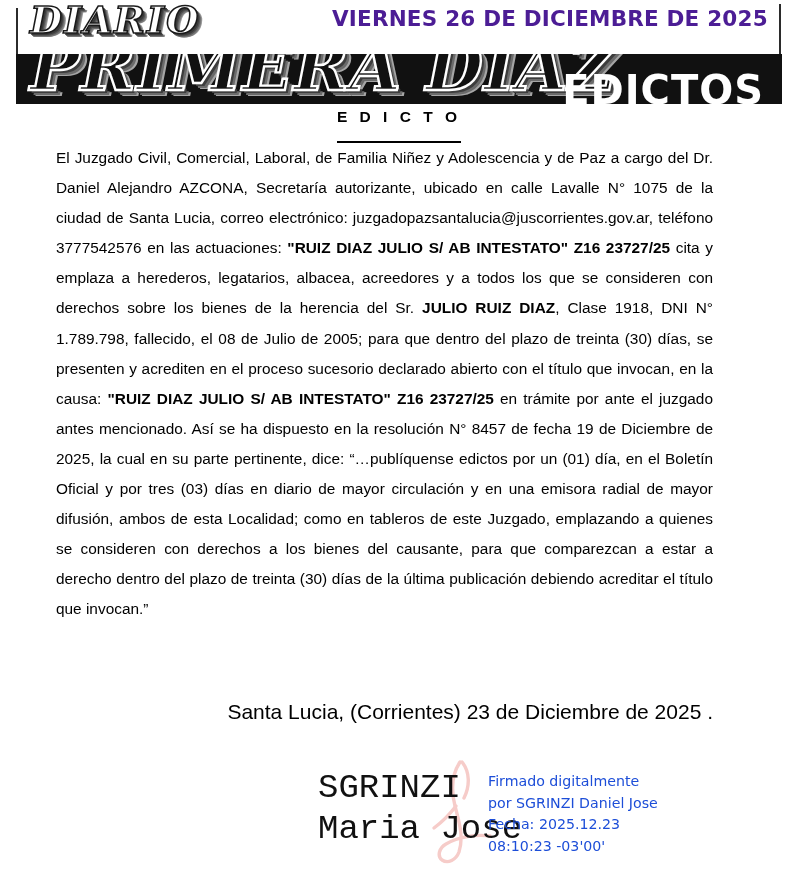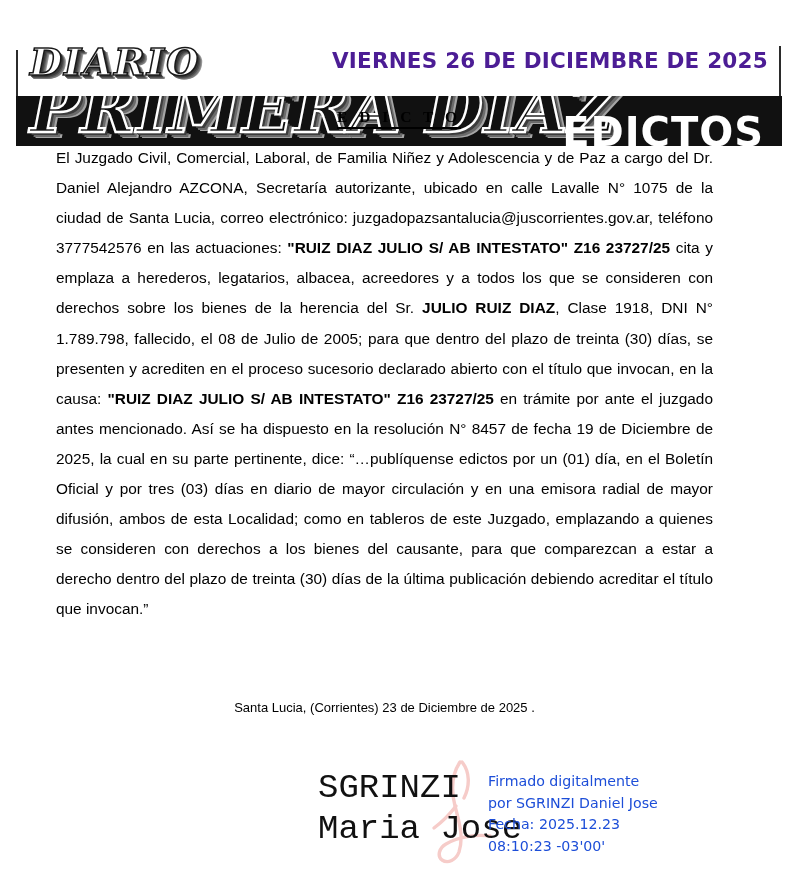--- a/index.html
+++ b/index.html
@@ -17,21 +17,20 @@
     overflow: hidden;
   }
 
   
   .masthead {
     position: absolute;
     left: 0;
     top: 0;
     width: 798px;
     height: 104px;
-    margin-top: 42px;
   }
   .masthead-left-rule {
     position: absolute;
     left: 16px;
     top: 8px;
     width: 2px;
     height: 88px;
     background: #2b2b2b;
   }
   .masthead-right-rule {
@@ -118,22 +117,21 @@
     top: 108px;
     width: 798px;
     text-align: center;
     font-family: "Liberation Sans", sans-serif;
     font-weight: bold;
     font-size: 15.5px;
     letter-spacing: 4px;
   }
   .doc-title span.u {
     border-bottom: 2px solid #000;
-    padding-bottom: 2px;
-    font-family: Liberation Serif, serif;
+    padding-bottom: 16px;
   }
 
   .body-text {
     position: absolute;
     left: 56px;
     top: 143px;
     width: 657px;
     font-family: "Liberation Sans", sans-serif;
     font-size: 15.4px;
     line-height: 30.1px;
@@ -141,23 +139,23 @@
     text-justify: inter-word;
     color: #000000;
   }
   .body-text b { font-weight: bold; }
 
   .closing-line {
     position: absolute;
     left: 56px;
     top: 700px;
     width: 657px;
-    text-align: center;
-    font-family: "Liberation Sans", sans-serif;
-    font-size: 13px;
+    text-align: right;
+    font-family: "Liberation Sans", sans-serif;
+    font-size: 21px;
     color: #000000;
   }
 
   
   .signature-block {
     position: absolute;
     left: 318px;
     top: 762px;
     width: 400px;
     height: 110px;

